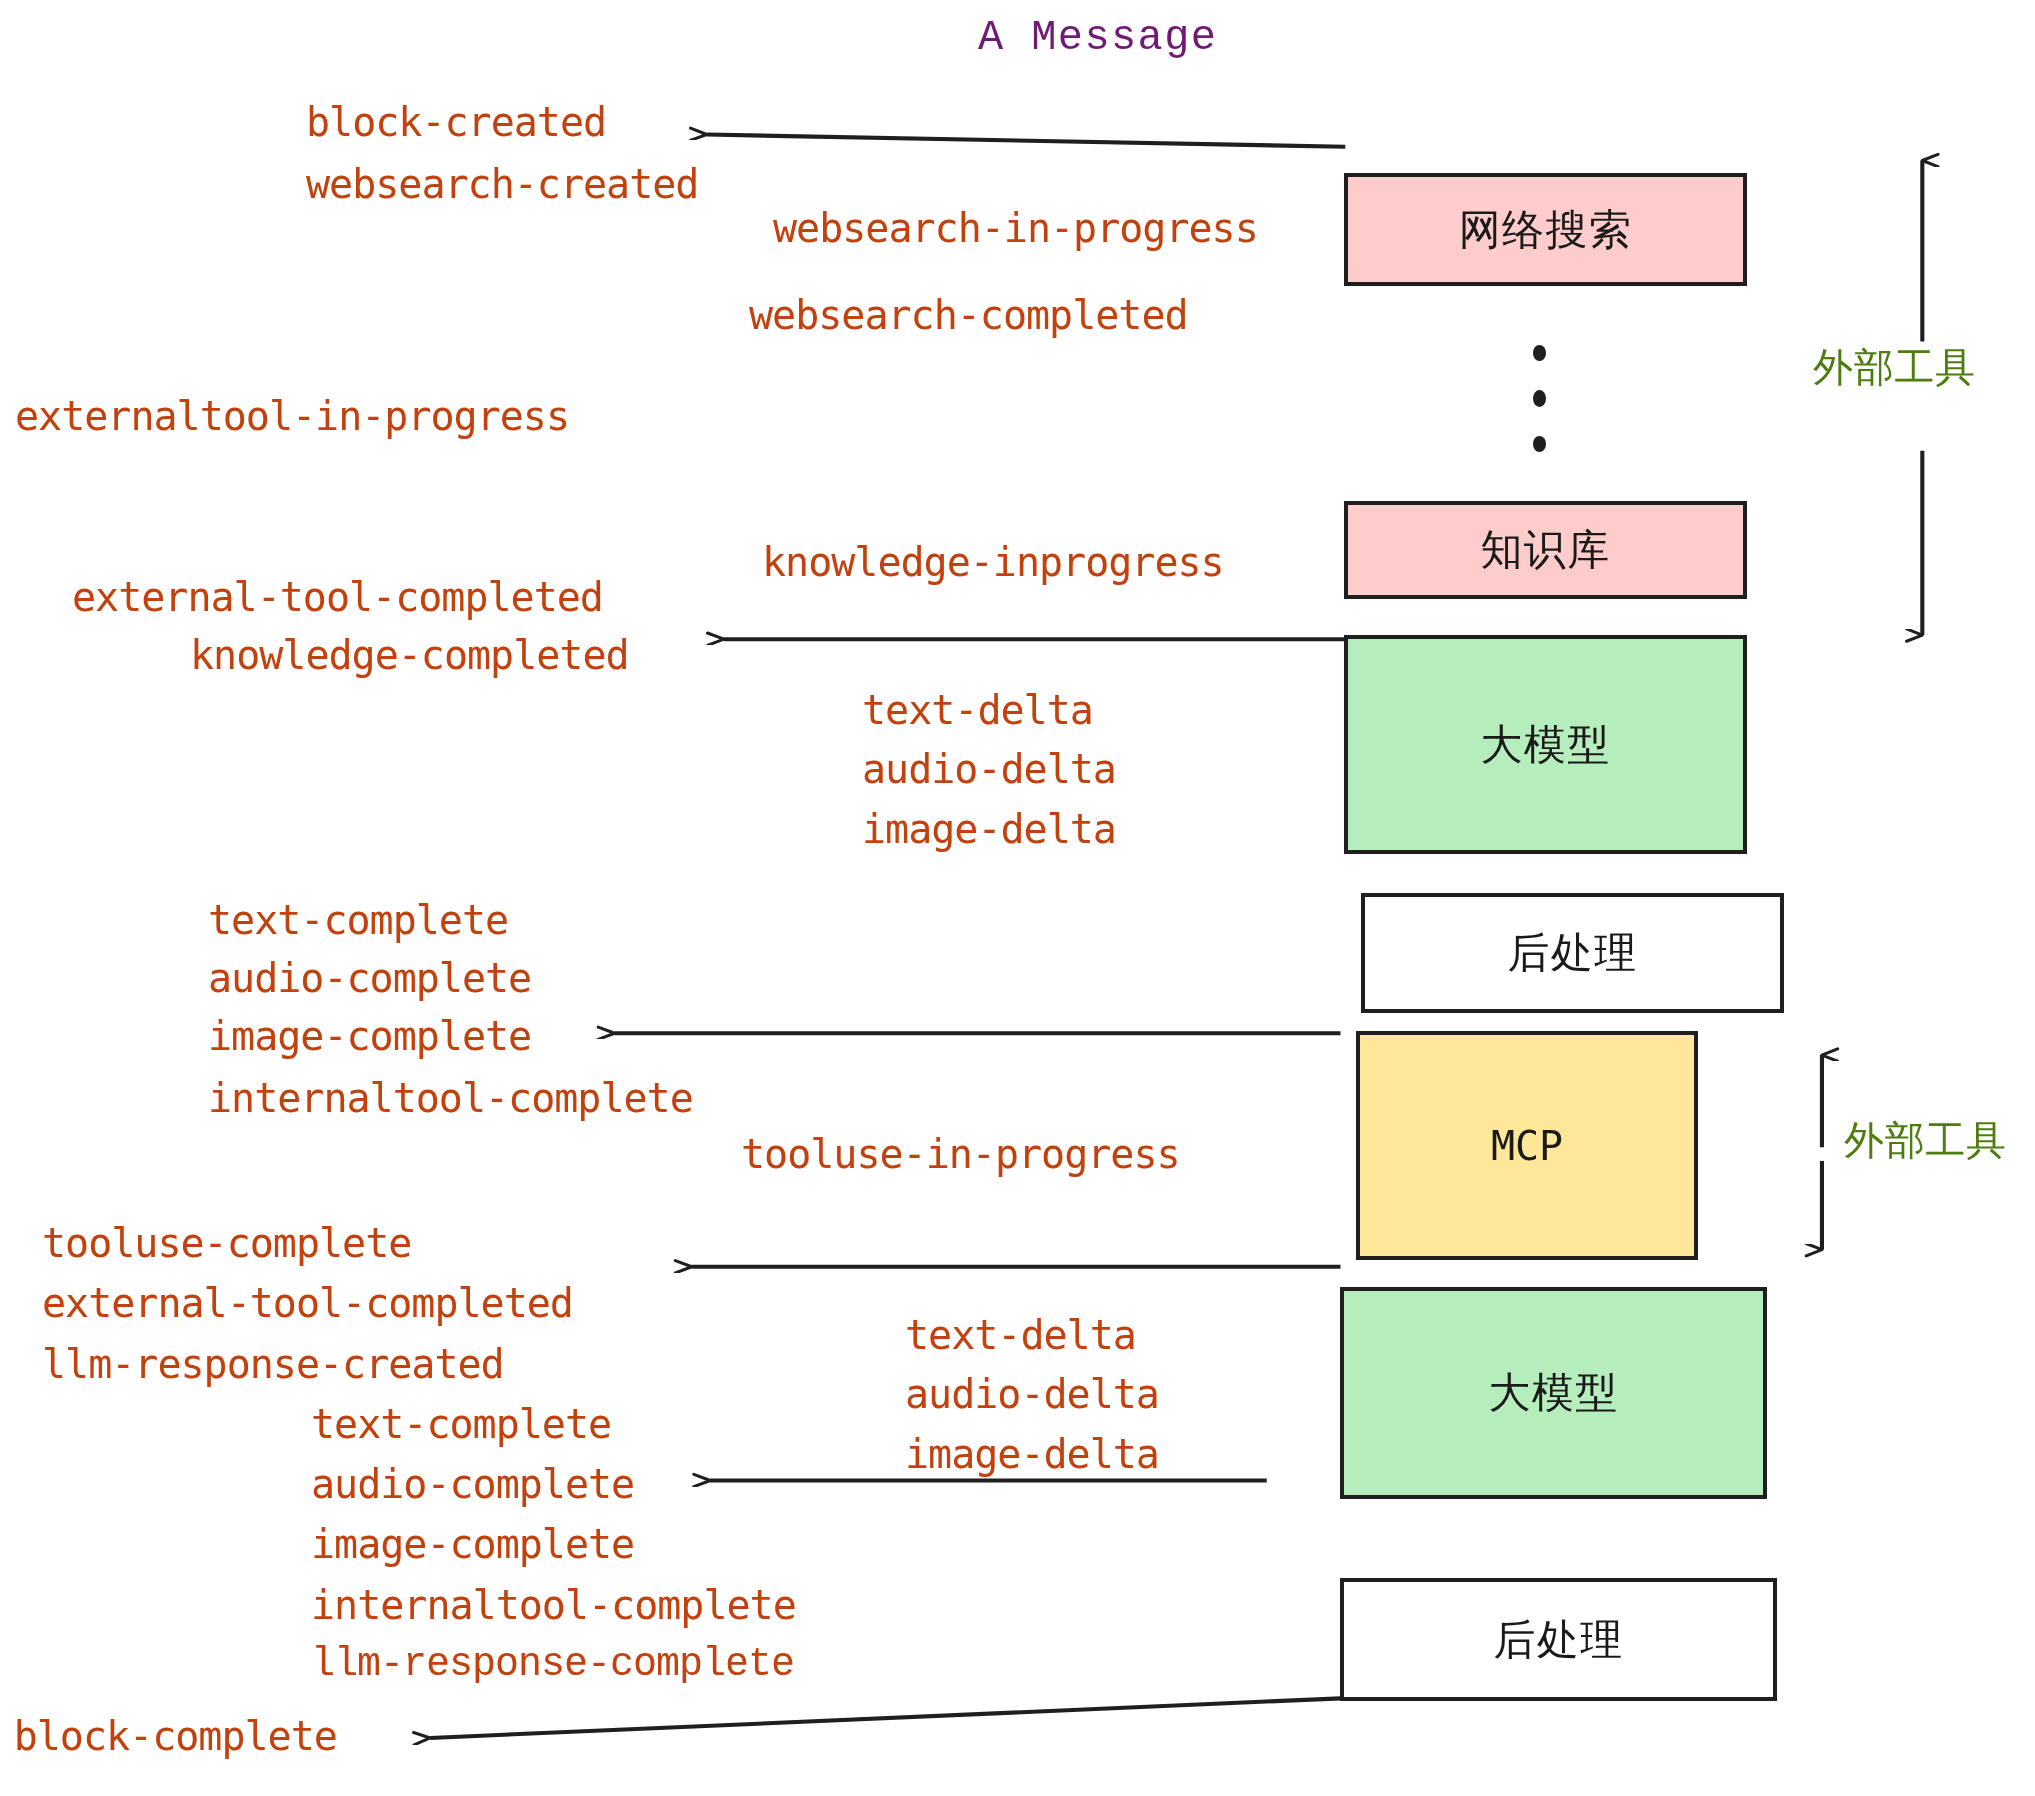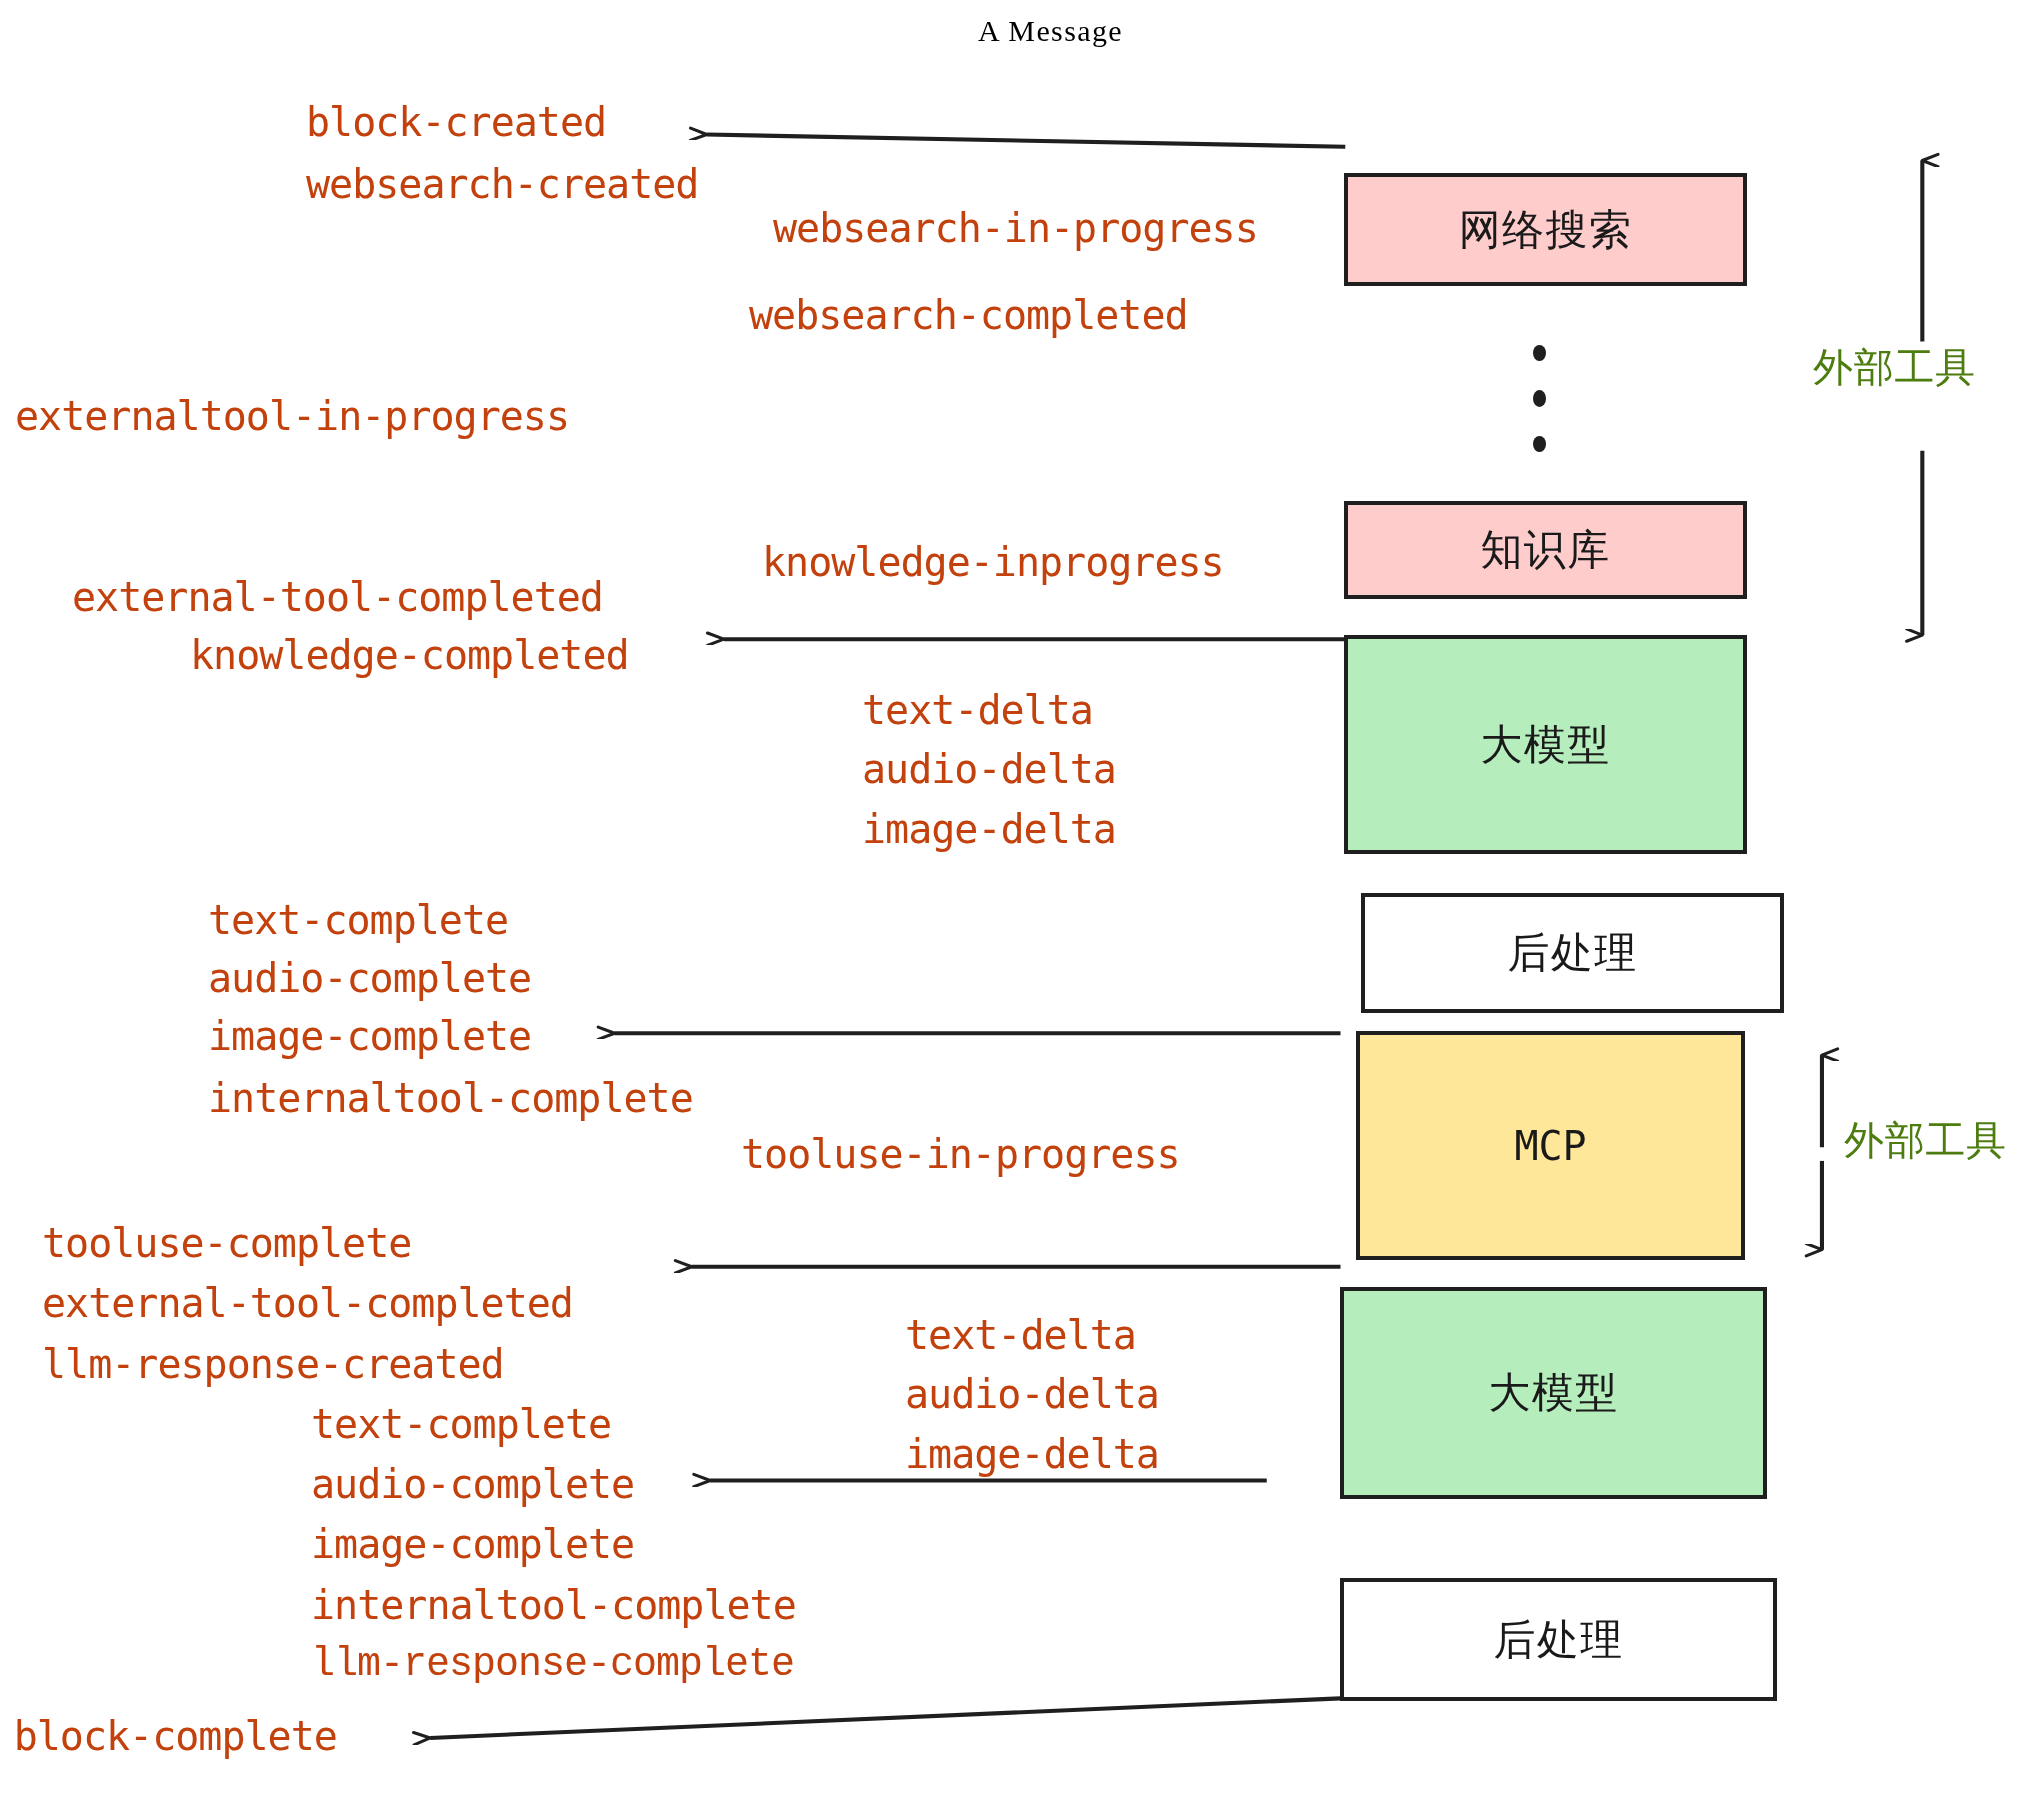--- a/index.html
+++ b/index.html
@@ -24,23 +24,23 @@
     font-size: 40px;
     line-height: 1.0;
     color: #c2410c;
     white-space: pre;
     letter-spacing: -1px;
     font-weight: 400;
   }
 
   .title {
     position: absolute;
-    font-family: Liberation Serif, serif;
-    font-size: 30px;
-    color: #000000;
+    font-family: Liberation Mono, monospace;
+    font-size: 42px;
+    color: #701a75;
     white-space: pre;
     letter-spacing: 1.4px;
   }
 
   
   .node {
     position: absolute;
     box-sizing: border-box;
     border: 4.1px solid #1f1f1f;
     display: flex;
@@ -150,21 +150,21 @@
   </div>
 
   <div class="node" style="left:1344px; top:635px; width:403px; height:219px; background:#B5EDBD;">
     <span>大模型</span>
   </div>
 
   <div class="node" style="left:1361px; top:893px; width:423px; height:120px; background:#FFFFFF;">
     <span>后处理</span>
   </div>
 
-  <div class="node latin" style="left:1356px; top:1031px; width:389px; height:229px; background:#FFE79A;">
+  <div class="node latin" style="left:1356px; top:1031px; width:342px; height:229px; background:#FFE79A;">
     <span>MCP</span>
   </div>
 
   <div class="node" style="left:1340px; top:1287px; width:427px; height:212px; background:#B5EDBD;">
     <span>大模型</span>
   </div>
 
   <div class="node" style="left:1340px; top:1578px; width:437px; height:123px; background:#FFFFFF;">
     <span>后处理</span>
   </div>

